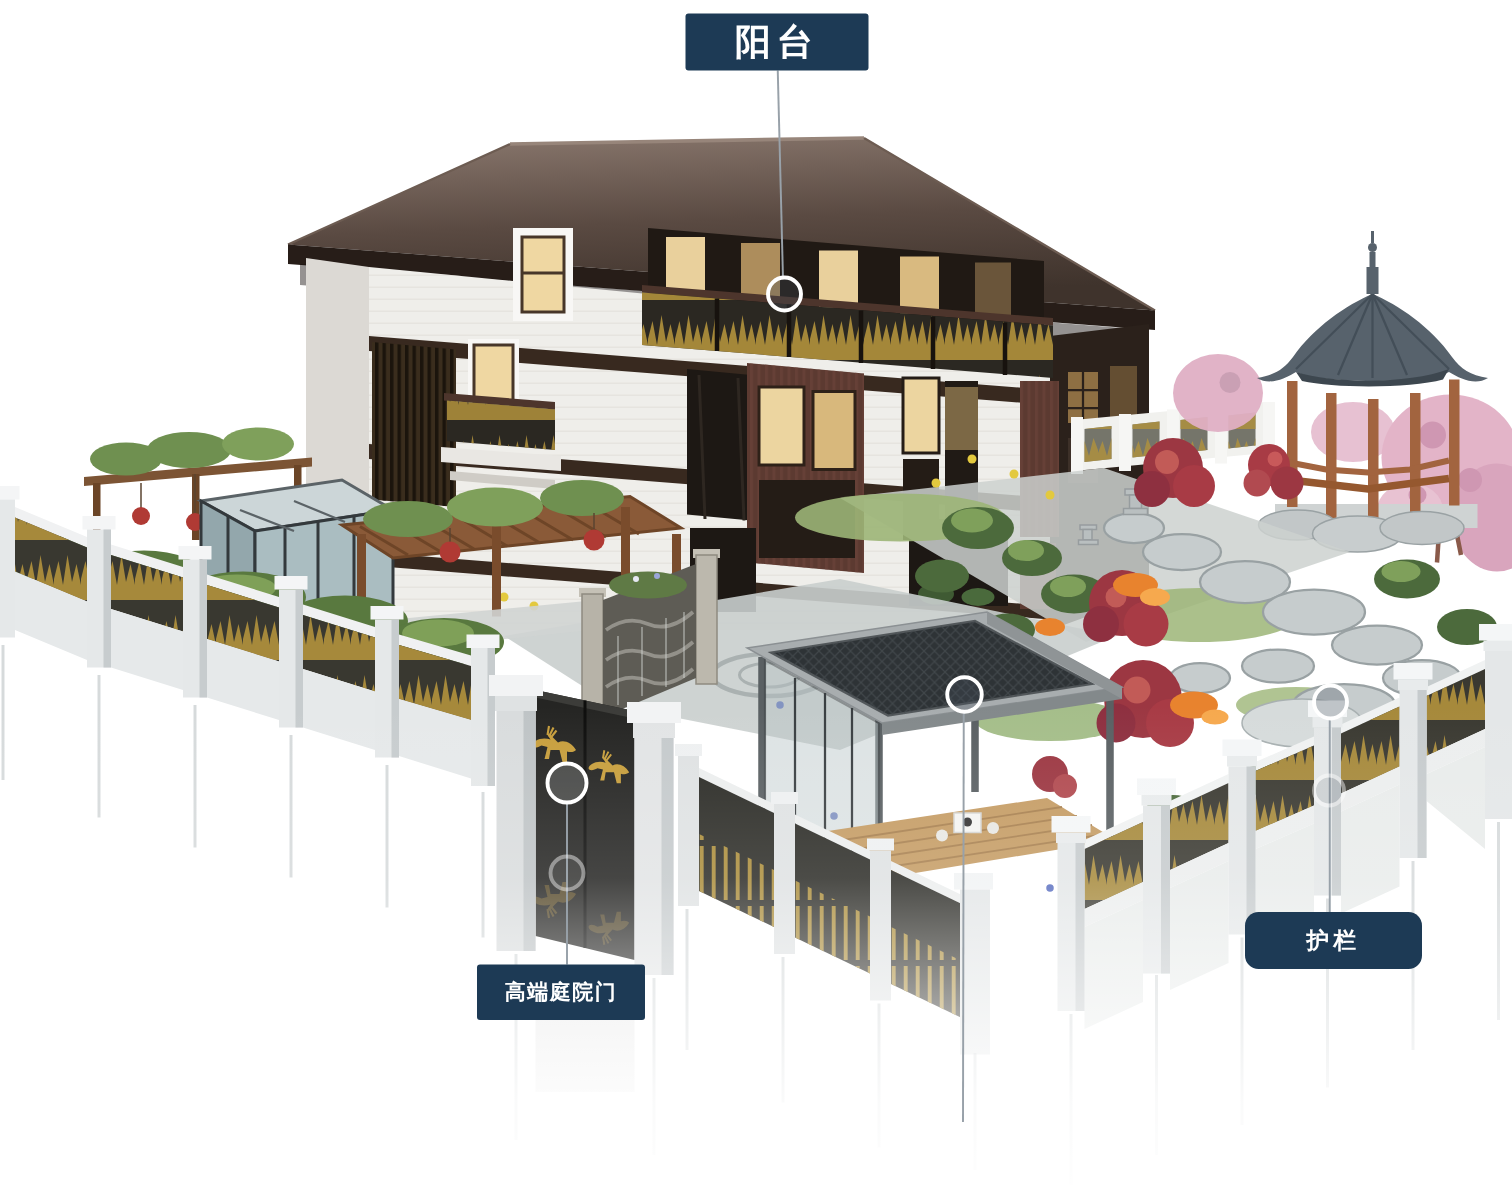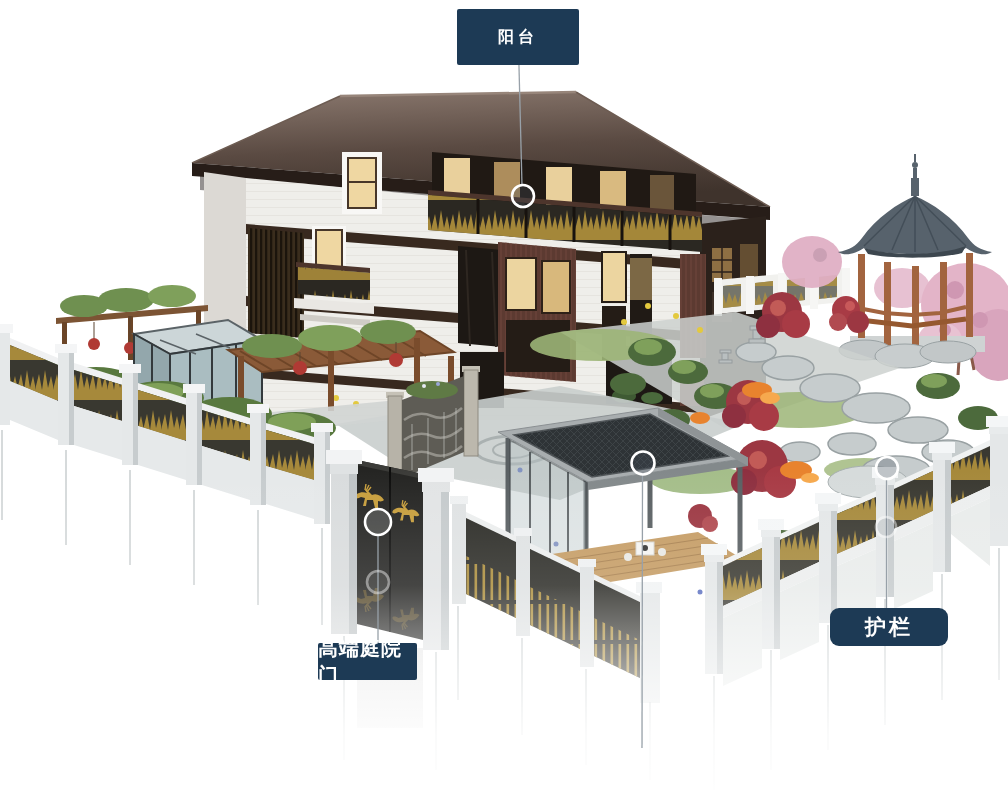--- a/index.html
+++ b/index.html
@@ -3,24 +3,24 @@
 <meta charset="utf-8">
 <style>
   html,body{margin:0;padding:0;background:#fff;}
   .page{position:relative;width:1008px;height:800px;background:#fff;overflow:hidden;
         font-family:"Liberation Sans","DejaVu Sans",sans-serif;}
   .scene,.overlay{position:absolute;left:0;top:0;width:1008px;height:800px;}
   .overlay{pointer-events:none;}
   .label{position:absolute;display:flex;align-items:center;justify-content:center;
          background:var(--label-bg,#1d3a55);color:var(--label-text,#fff);
          font-weight:700;border-radius:2px;user-select:none;}
-  #ann-balcony {left:457px;top:9px;  width:122px;height:56px;font-size:16px;letter-spacing:4px;}
-  #ann-gate    {left:318px;top:643px;width:99px;height:37px;font-size:20px;letter-spacing:1px;font-family:Liberation Mono, monospace;}
+  #ann-balcony {left:457px;top:9px;  width:122px;height:38px;font-size:24px;letter-spacing:4px;}
+  #ann-gate    {left:318px;top:643px;width:112px;height:37px;font-size:14px;letter-spacing:1px;font-family:Liberation Mono, monospace;}
   #ann-pavilion{left:583px;top:748px;width:140px;height:39px;font-size:20px;letter-spacing:2px;}
-  #ann-railing {left:830px;top:608px;width:118px;height:38px;font-size:21px;letter-spacing:3px;border-radius:9px;}
+  #ann-railing {left:830px;top:608px;width:118px;height:38px;font-size:15px;letter-spacing:3px;border-radius:9px;}
   .cline{stroke:var(--callout-line,#98a1a9);stroke-width:1.3;}
   .marker{fill:rgba(70,80,92,.30);stroke:var(--marker-ring,#fff);stroke-width:2.6;}
   .marker.light{fill:rgba(240,244,246,.18);}
   .marker.faint{opacity:.45;}
 </style>
 </head>
 <body>
 
 <div class="page">
 

